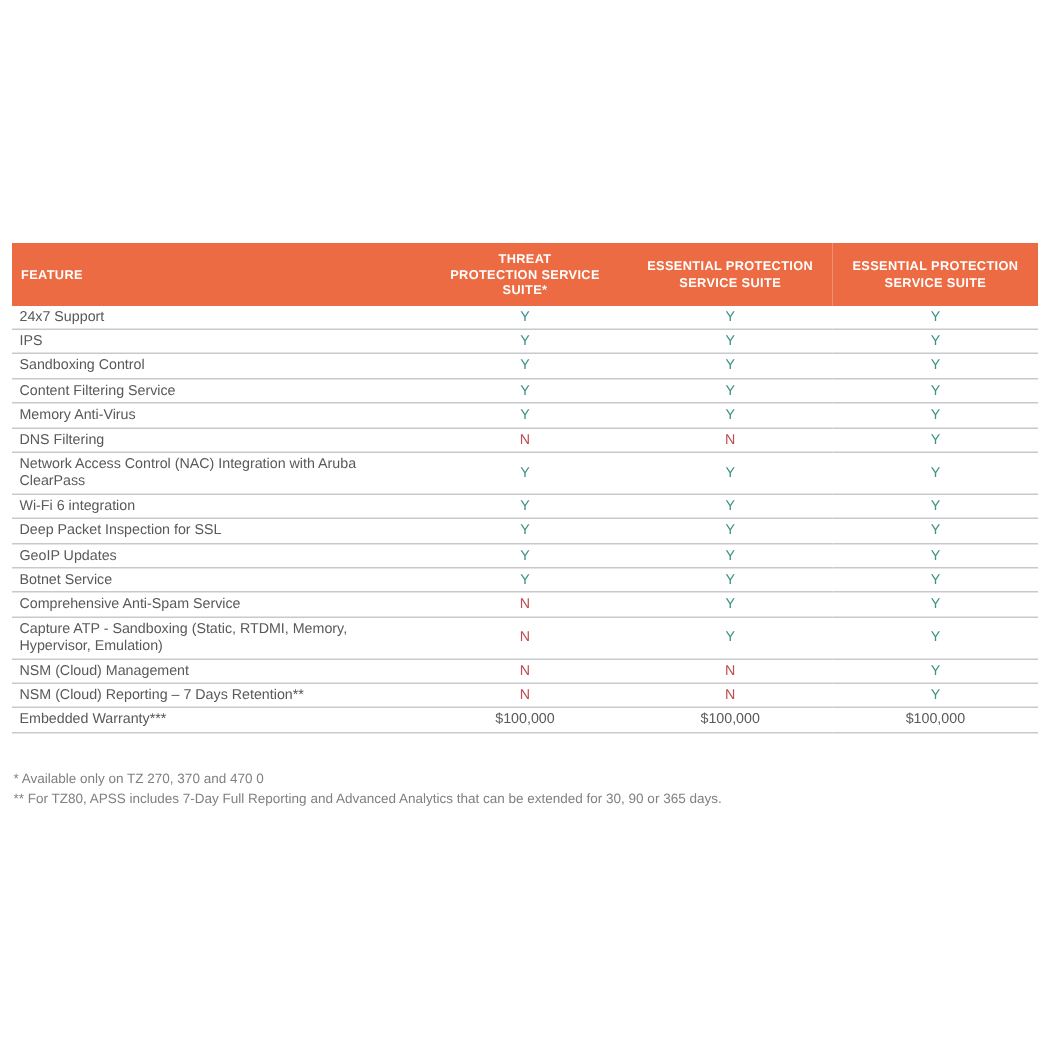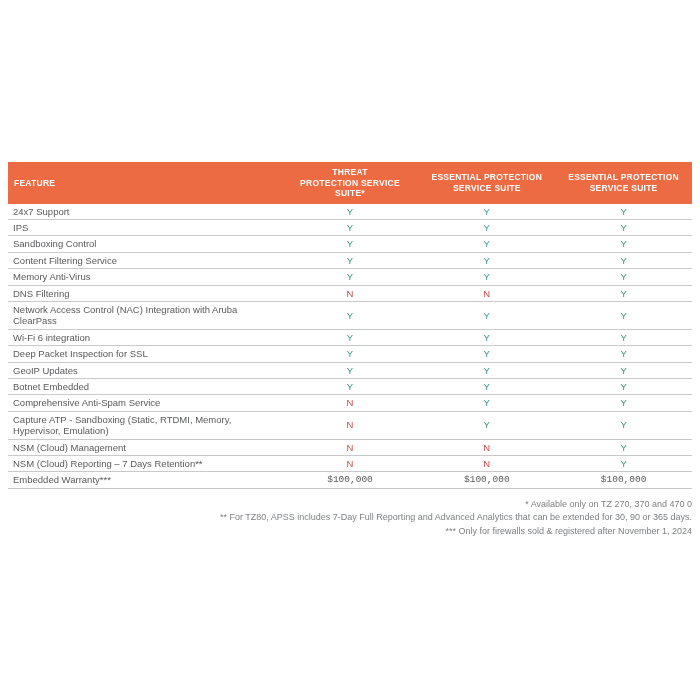--- a/index.html
+++ b/index.html
@@ -55,28 +55,27 @@
     vertical-align: middle;
   }
   td.feature-cell {
     text-align: left;
     padding-left: 5px;
     padding-right: 32px;
   }
   td.value-cell { text-align: center; }
   .val-y { color: var(--yes, #3D9384); }
   .val-n { color: var(--no, #C04D52); }
-  .val-money { color: var(--body-text, #58595B); font-family: Liberation Mono, monospace; }
+  .val-money { color: var(--body-text, #58595B); }
   .footnotes {
-    margin-top: 9px;
+    margin-top: 24px;
     padding-left: 1px;
     color: var(--footnote-text, #7E8083);
     font-size: 9px;
     line-height: 13.5px;
-    text-align: right;
   }
 </style>
 </head>
 <body>
 
 <div class="page">
   <div class="table-wrap">
     <table class="compare">
       <thead>
         <tr>
@@ -156,21 +155,21 @@
       </tr>
 
       <tr>
         <td class="feature-cell">GeoIP Updates</td>
         <td class="value-cell val-y">Y</td>
         <td class="value-cell val-y">Y</td>
         <td class="value-cell val-y">Y</td>
       </tr>
 
       <tr>
-        <td class="feature-cell">Botnet Embedded</td>
+        <td class="feature-cell">Botnet Service</td>
         <td class="value-cell val-y">Y</td>
         <td class="value-cell val-y">Y</td>
         <td class="value-cell val-y">Y</td>
       </tr>
 
       <tr>
         <td class="feature-cell">Comprehensive Anti-Spam Service</td>
         <td class="value-cell val-n">N</td>
         <td class="value-cell val-y">Y</td>
         <td class="value-cell val-y">Y</td>
@@ -204,17 +203,16 @@
         <td class="value-cell val-money">$100,000</td>
       </tr>
     </tbody>
     </table>
 
     <div class="footnotes">
       <div>* Available only on TZ 270, 370 and 470 0</div>
 
       <div>** For TZ80, APSS includes 7-Day Full Reporting and Advanced Analytics that can be extended for 30, 90 or 365 days.</div>
 
-      <div>*** Only for firewalls sold &amp; registered after November 1, 2024</div>
     </div>
 
   </div>
 </div>
 
 </body></html>

